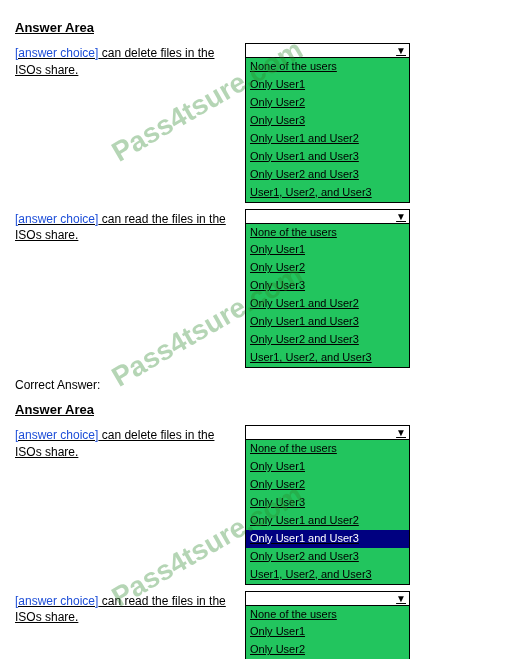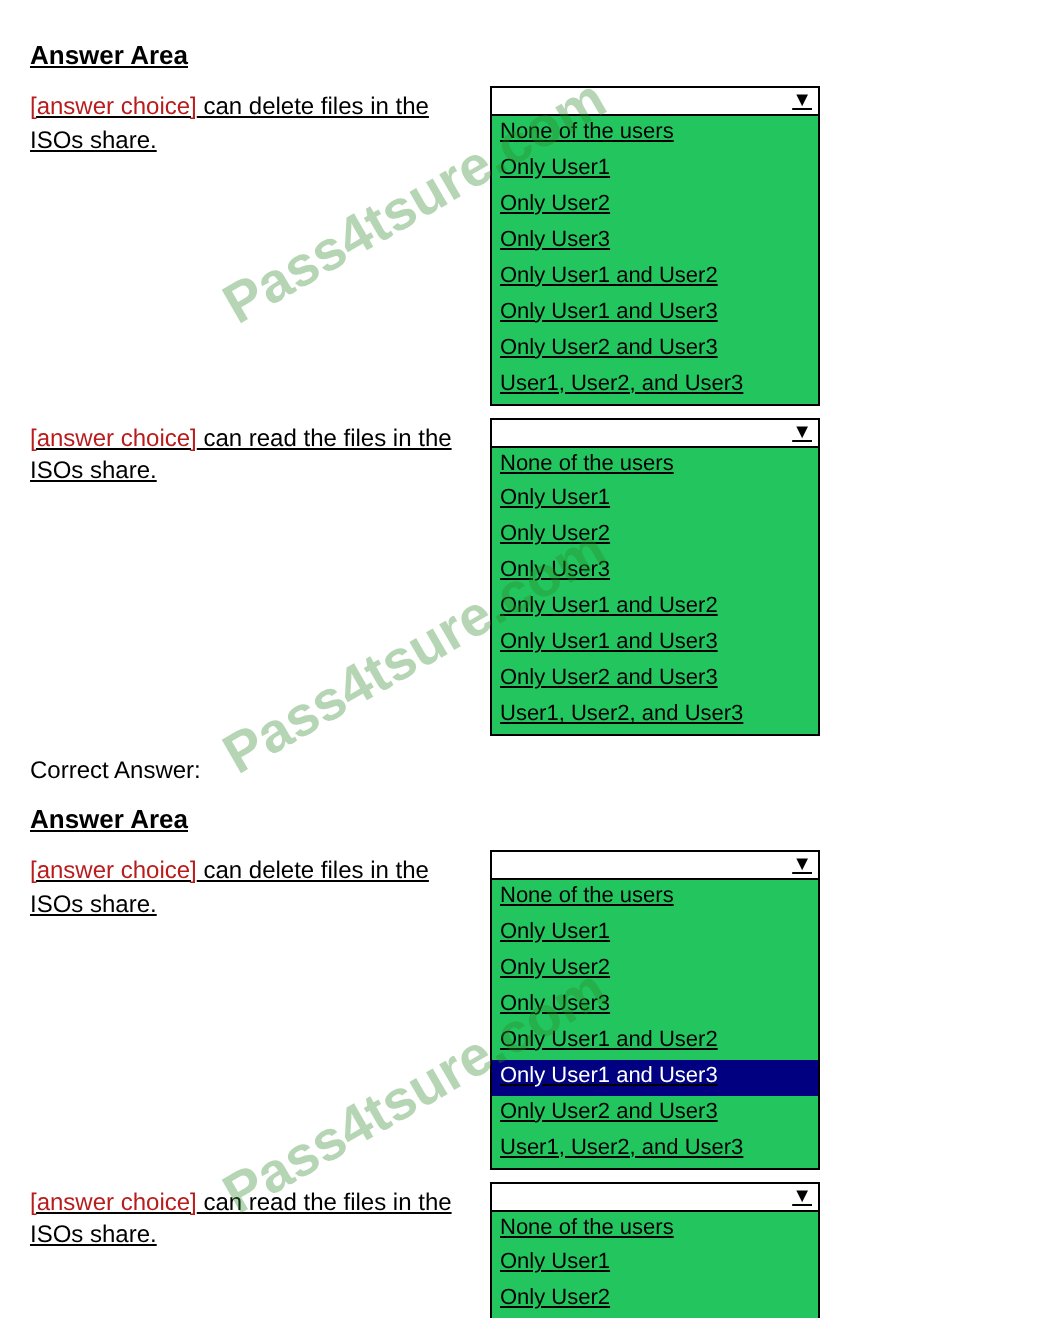--- a/index.html
+++ b/index.html
@@ -102,21 +102,21 @@
       top: 310px;
       left: 100px;
     }
 
     .watermark-3 {
       top: 530px;
       left: 100px;
     }
 
     .bracket-text {
-      color: #b91c1c;
+      color: #1d4ed8;
     }
   </style>
 </head>
 <body>
 
 <div class="watermark watermark-1">Pass4tsure.com</div>
 <div class="watermark watermark-2">Pass4tsure.com</div>
 <div class="watermark watermark-3">Pass4tsure.com</div>
 
 <div class="answer-area">

